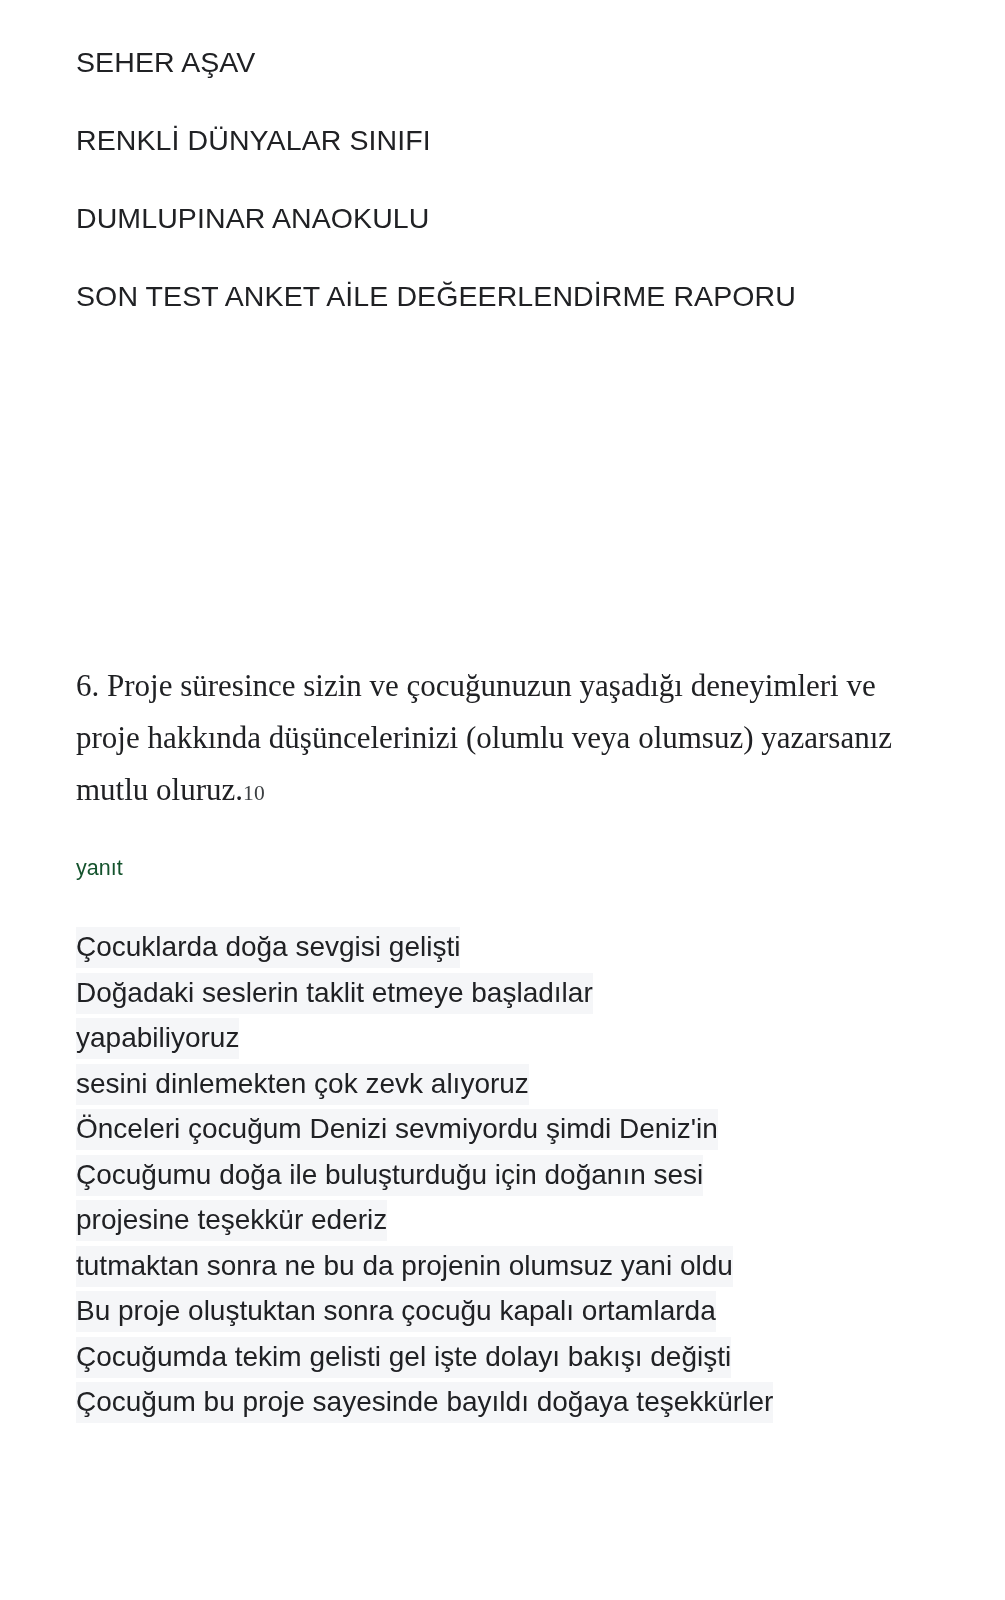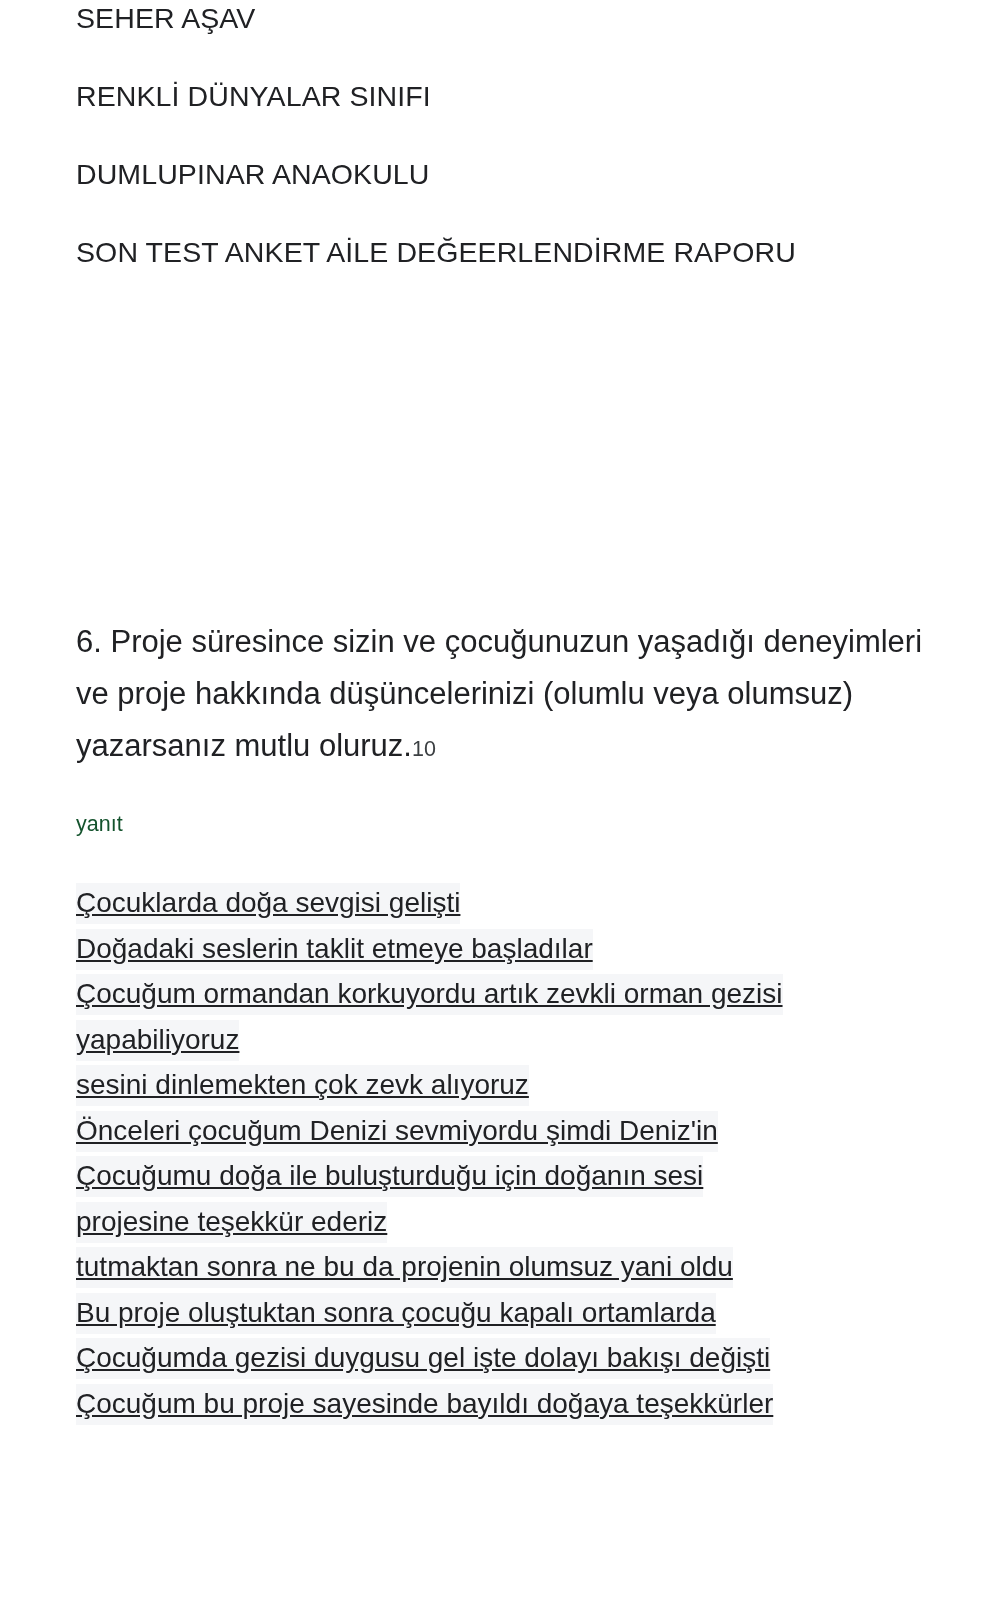--- a/index.html
+++ b/index.html
@@ -14,20 +14,21 @@
     color: #1f1f1f;
     overflow: hidden;
     position: relative;
     -webkit-font-smoothing: antialiased;
   }
 
   .page {
     position: absolute;
     inset: 0;
     padding: 0;
+    margin-top: 44px;
   }
 
   
   .report-header {
     position: absolute;
     left: 76px;
     top: 0;
     width: 880px;
   }
   .report-header .hline {
@@ -39,20 +40,21 @@
     white-space: pre-wrap;
   }
   .report-header .hline:last-child { margin-bottom: 0; }
 
   
   .question-block {
     position: absolute;
     left: 76px;
     top: 616px;
     width: 860px;
+    font-family: Liberation Serif, serif;
   }
   .question-text {
     font-size: 31px;
     line-height: 52px;
     color: #202124;
     margin: 0;
   }
   .response-count {
     font-size: 21.5px;
     color: #3c4043;
@@ -79,21 +81,20 @@
   }
   .answers-block .ans-line {
     display: block;
     white-space: pre;
   }
   .answers-block .hl {
     background: #f5f6f8;
     box-decoration-break: clone;
     -webkit-box-decoration-break: clone;
     padding: 4px 0 6px 0;
-    text-decoration: underline;
   }
   .misspelled {
     position: relative;
     background-image:
       repeating-linear-gradient(
         135deg,
         #a33a3a 0px, #a33a3a 1px,
         rgba(0,0,0,0) 1px, rgba(0,0,0,0) 2px,
         #a33a3a 2px, #a33a3a 3px,
         rgba(0,0,0,0) 3px, rgba(0,0,0,0) 4px
@@ -118,25 +119,24 @@
 
   <div class="question-block">
     <p class="question-text"><span>6. Proje süresince sizin ve çocuğunuzun yaşadığı deneyimleri ve proje hakkında düşüncelerinizi (olumlu veya olumsuz) yazarsanız mutlu oluruz.</span><span class="response-count">10</span></p>
   </div>
   <div class="response-count-line2">yanıt</div>
 
   <div class="answers-block">
 
   <span class="ans-line"><span class="hl"><span>Çocuklarda doğa sevgisi gelişti</span></span></span>
       <span class="ans-line"><span class="hl"><span>Doğadaki seslerin taklit etmeye başladılar</span></span></span>
-      <span class="ans-line"><span class="hl"><span>Çocuğum ormandan korkuyordu artık zevkli orman gezisi</span></span></span>
       <span class="ans-line"><span class="hl"><span>yapabiliyoruz</span></span></span>
       <span class="ans-line"><span class="hl"><span>sesini dinlemekten çok zevk alıyoruz</span></span></span>
       <span class="ans-line"><span class="hl"><span>Önceleri çocuğum Denizi sevmiyordu şimdi Deniz'in</span></span></span>
       <span class="ans-line"><span class="hl"><span>Çocuğumu doğa ile buluşturduğu için doğanın sesi</span></span></span>
       <span class="ans-line"><span class="hl"><span>projesine teşekkür ederiz</span></span></span>
       <span class="ans-line"><span class="hl"><span>tutmaktan sonra ne bu da projenin olumsuz yani oldu</span></span></span>
       <span class="ans-line"><span class="hl"><span>Bu proje oluştuktan sonra çocuğu kapalı ortamlarda</span></span></span>
-      <span class="ans-line"><span class="hl"><span>Çocuğumda gezisi duygusu gel işte dolayı bakışı değişti</span></span></span>
+      <span class="ans-line"><span class="hl"><span>Çocuğumda tekim gelisti gel işte dolayı bakışı değişti</span></span></span>
       <span class="ans-line"><span class="hl"><span>Çocuğum bu proje sayesinde bayıldı doğaya teşekkürler</span></span></span>
     </div>
 
 </div>
 
 </body></html>

